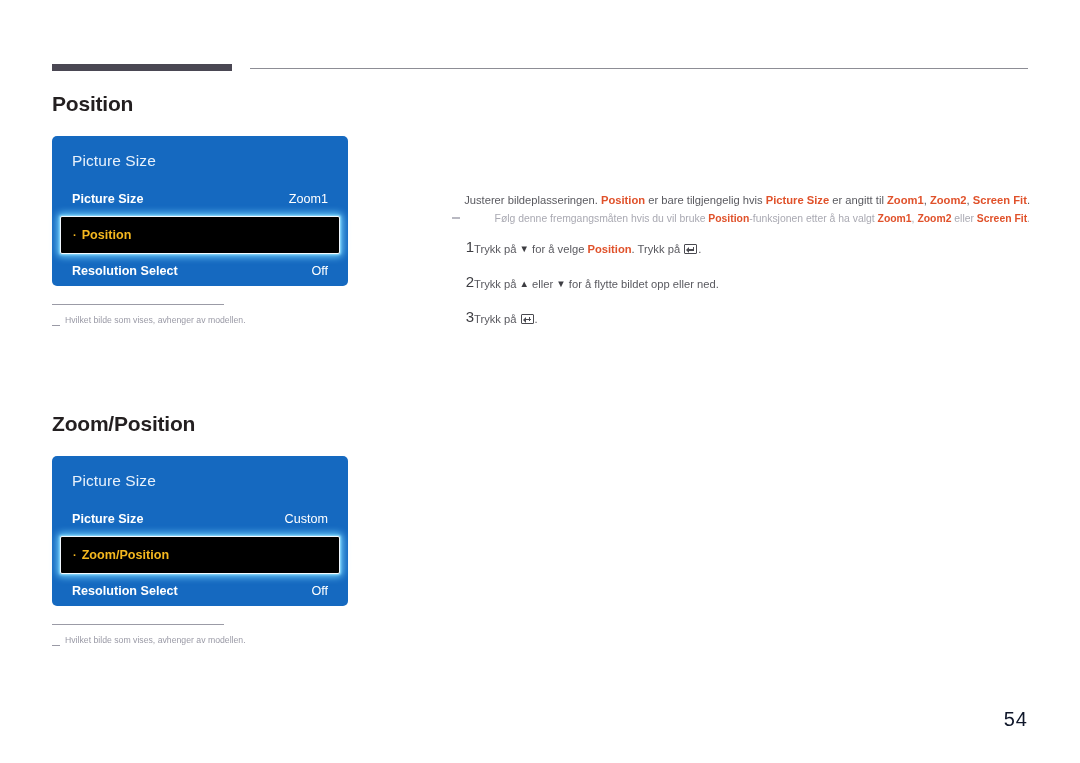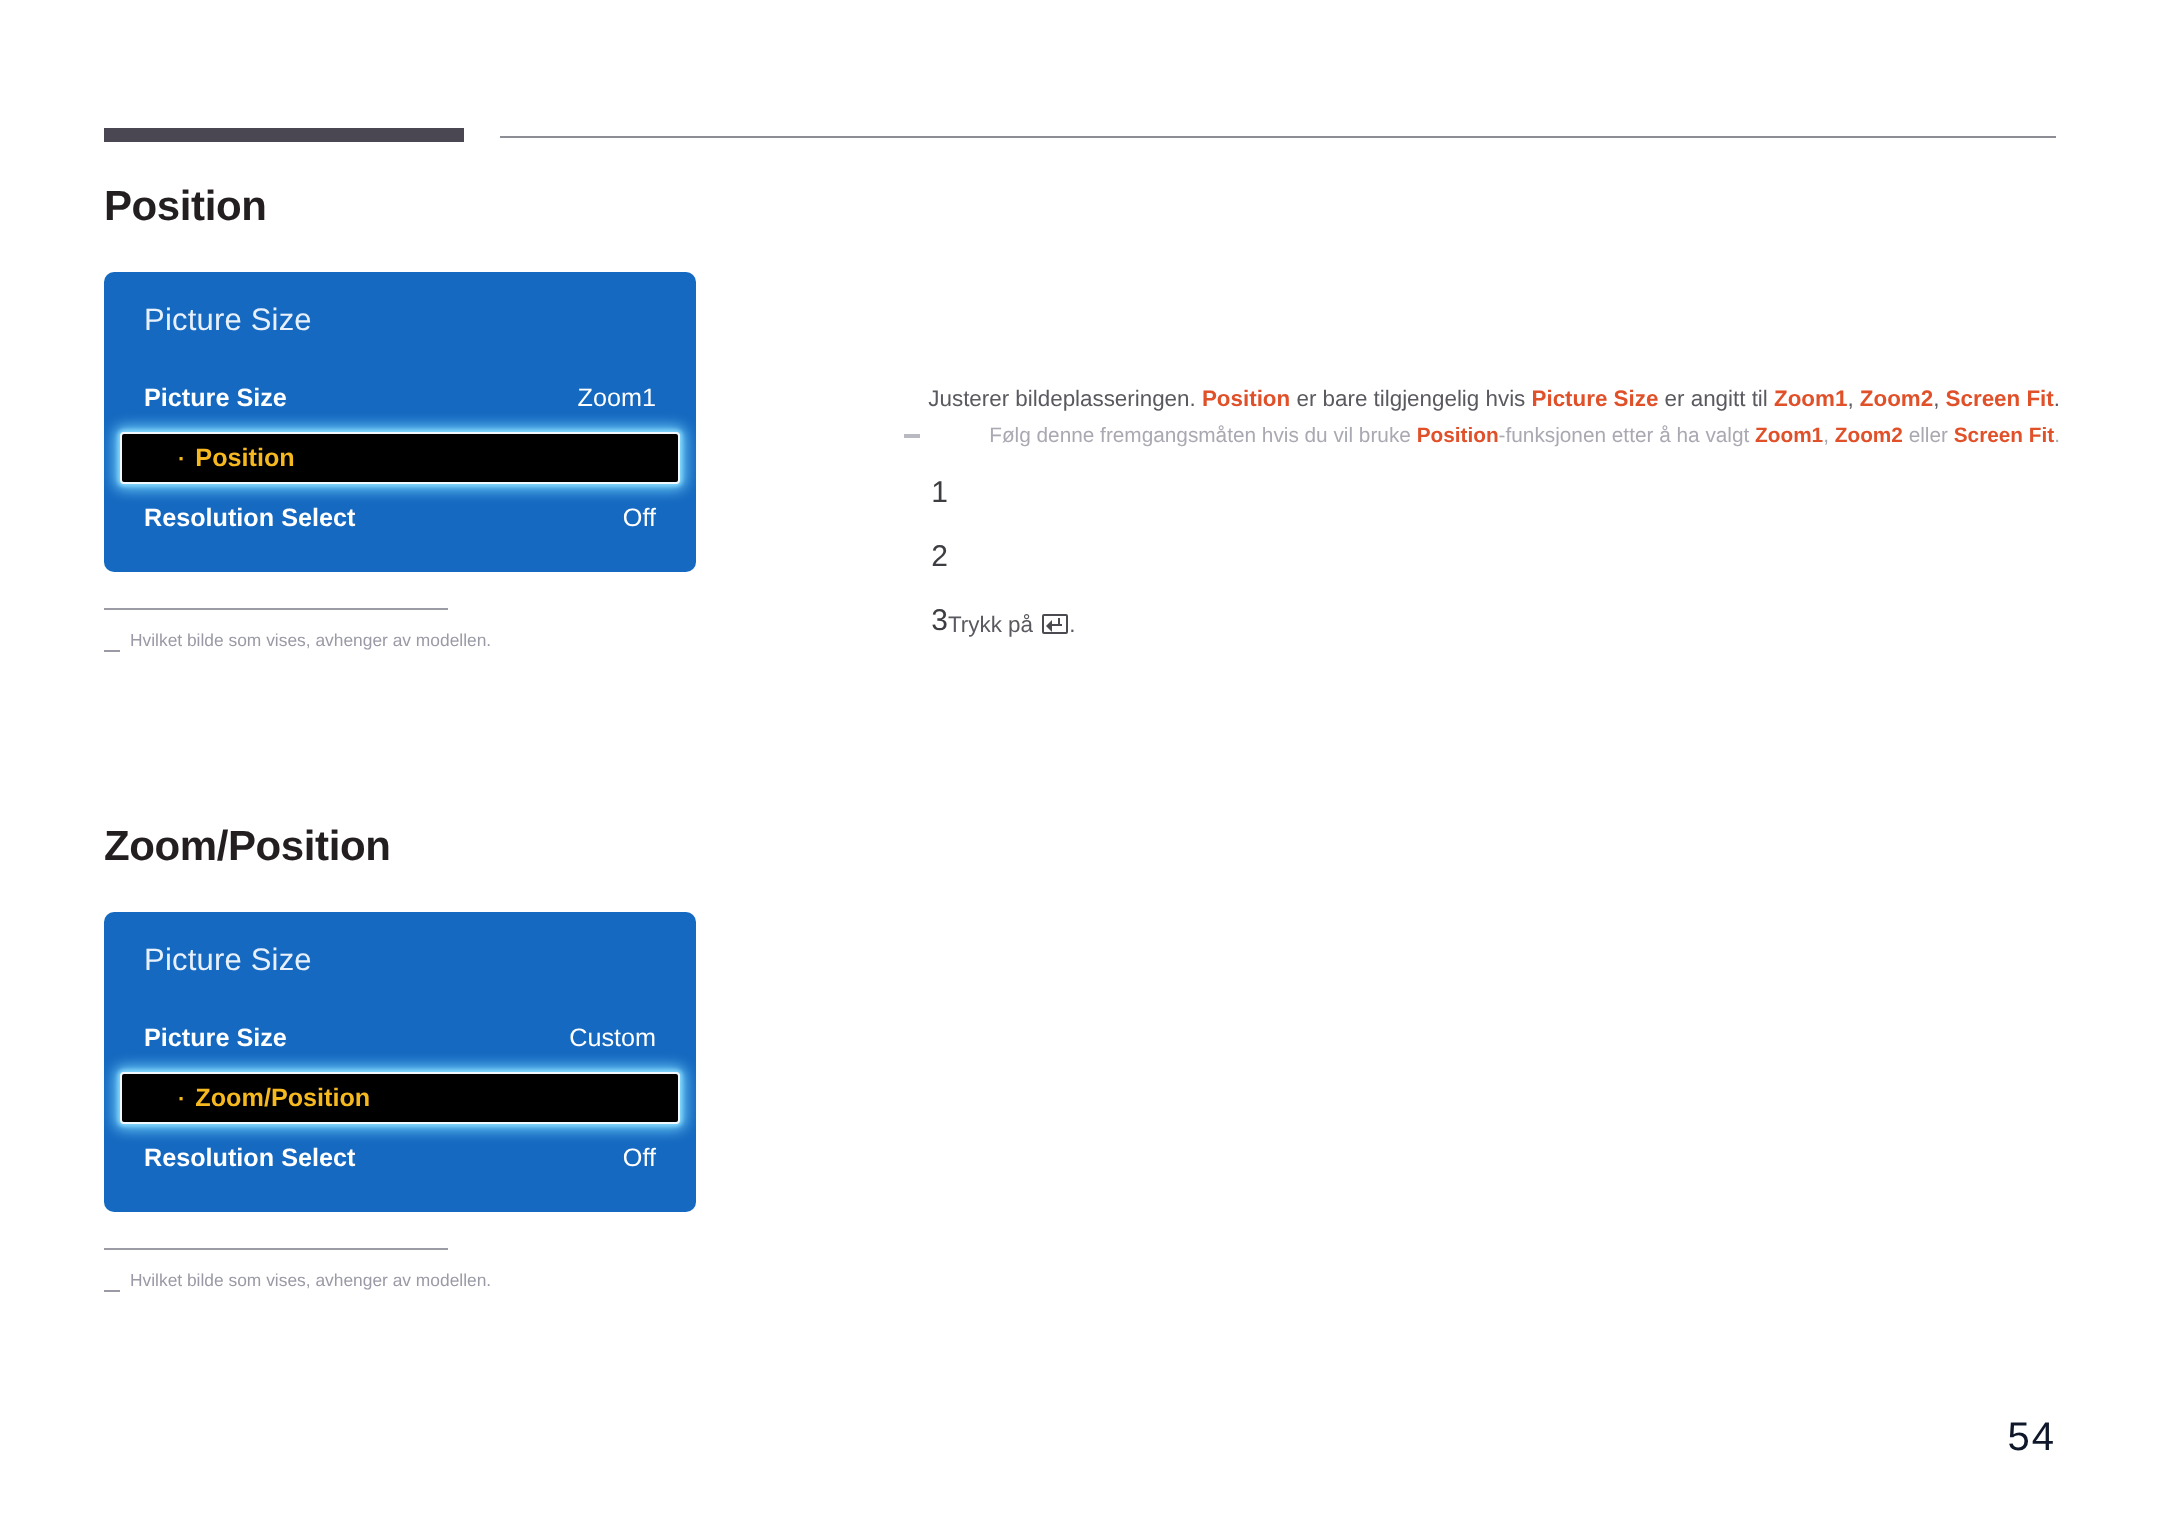--- a/index.html
+++ b/index.html
@@ -84,22 +84,22 @@
     justify-content: space-between;
     padding: 0 20px 0 20px;
     font-size: 12.6px;
     color: #ffffff;
     font-weight: bold;
   }
   .osd-row .osd-value { font-weight: normal; font-size: 12.6px; }
 
   .osd-row.selected {
     margin: 2px 8px;
-    padding: 0 28px;
-    height: 26px;
+    padding: 0 12px;
+    height: 38px;
     background: #000000;
     border: 1.5px solid #f2f8ff;
     border-radius: 2px;
     box-shadow: 0 0 7px 3px rgba(120, 215, 255, 0.85),
                 0 0 2px 1px rgba(180,235,255,0.9);
     color: #f5b81f;
   }
   .osd-row.selected .osd-label { color: #f5b81f; font-weight: bold; }
   .osd-bullet { color: #f5b81f; margin-right: 5px; font-size: 11px; }
 
@@ -262,23 +262,25 @@
 
   <div class="right-col" id="right-position">
     <div class="lead" id="lead-0"><span>Justerer bildeplasseringen. </span><b class="or">Position</b><span> er bare tilgjengelig hvis </span><b class="or">Picture Size</b><span> er angitt til </span><b class="or">Zoom1</b><span>, </span><b class="or">Zoom2</b><span>, </span><b class="or">Screen Fit</b><span>.</span></div>
     <div class="note">
       <span class="dash-mark"></span>
       <span class="note-body" id="note-0"><span>Følg denne fremgangsmåten hvis du vil bruke </span><b class="or">Position</b><span>-funksjonen etter å ha valgt </span><b class="or">Zoom1</b><span>, </span><b class="or">Zoom2</b><span> eller </span><b class="or">Screen Fit</b><span>.</span></span>
     </div>
     <div class="steps" id="steps-0">
         <div class="step">
           <div class="step-num">1</div>
+          <div class="step-text"><span>Trykk på </span><span class="arw">▼</span><span> for å velge </span><b class="or">Position</b><span>. Trykk på </span><span class="enter-key"><span class="enter-arrowhead"></span></span><span>.</span></div>
         </div>
         <div class="step">
           <div class="step-num">2</div>
+          <div class="step-text"><span>Trykk på </span><span class="arw">▲</span><span> eller </span><span class="arw">▼</span><span> for å flytte bildet opp eller ned.</span></div>
         </div>
         <div class="step">
           <div class="step-num">3</div>
           <div class="step-text"><span>Trykk på </span><span class="enter-key"><span class="enter-arrowhead"></span></span><span>.</span></div>
         </div>
       </div>
     <div id="subnotes-0"></div>
   </div>
 </div>
 

